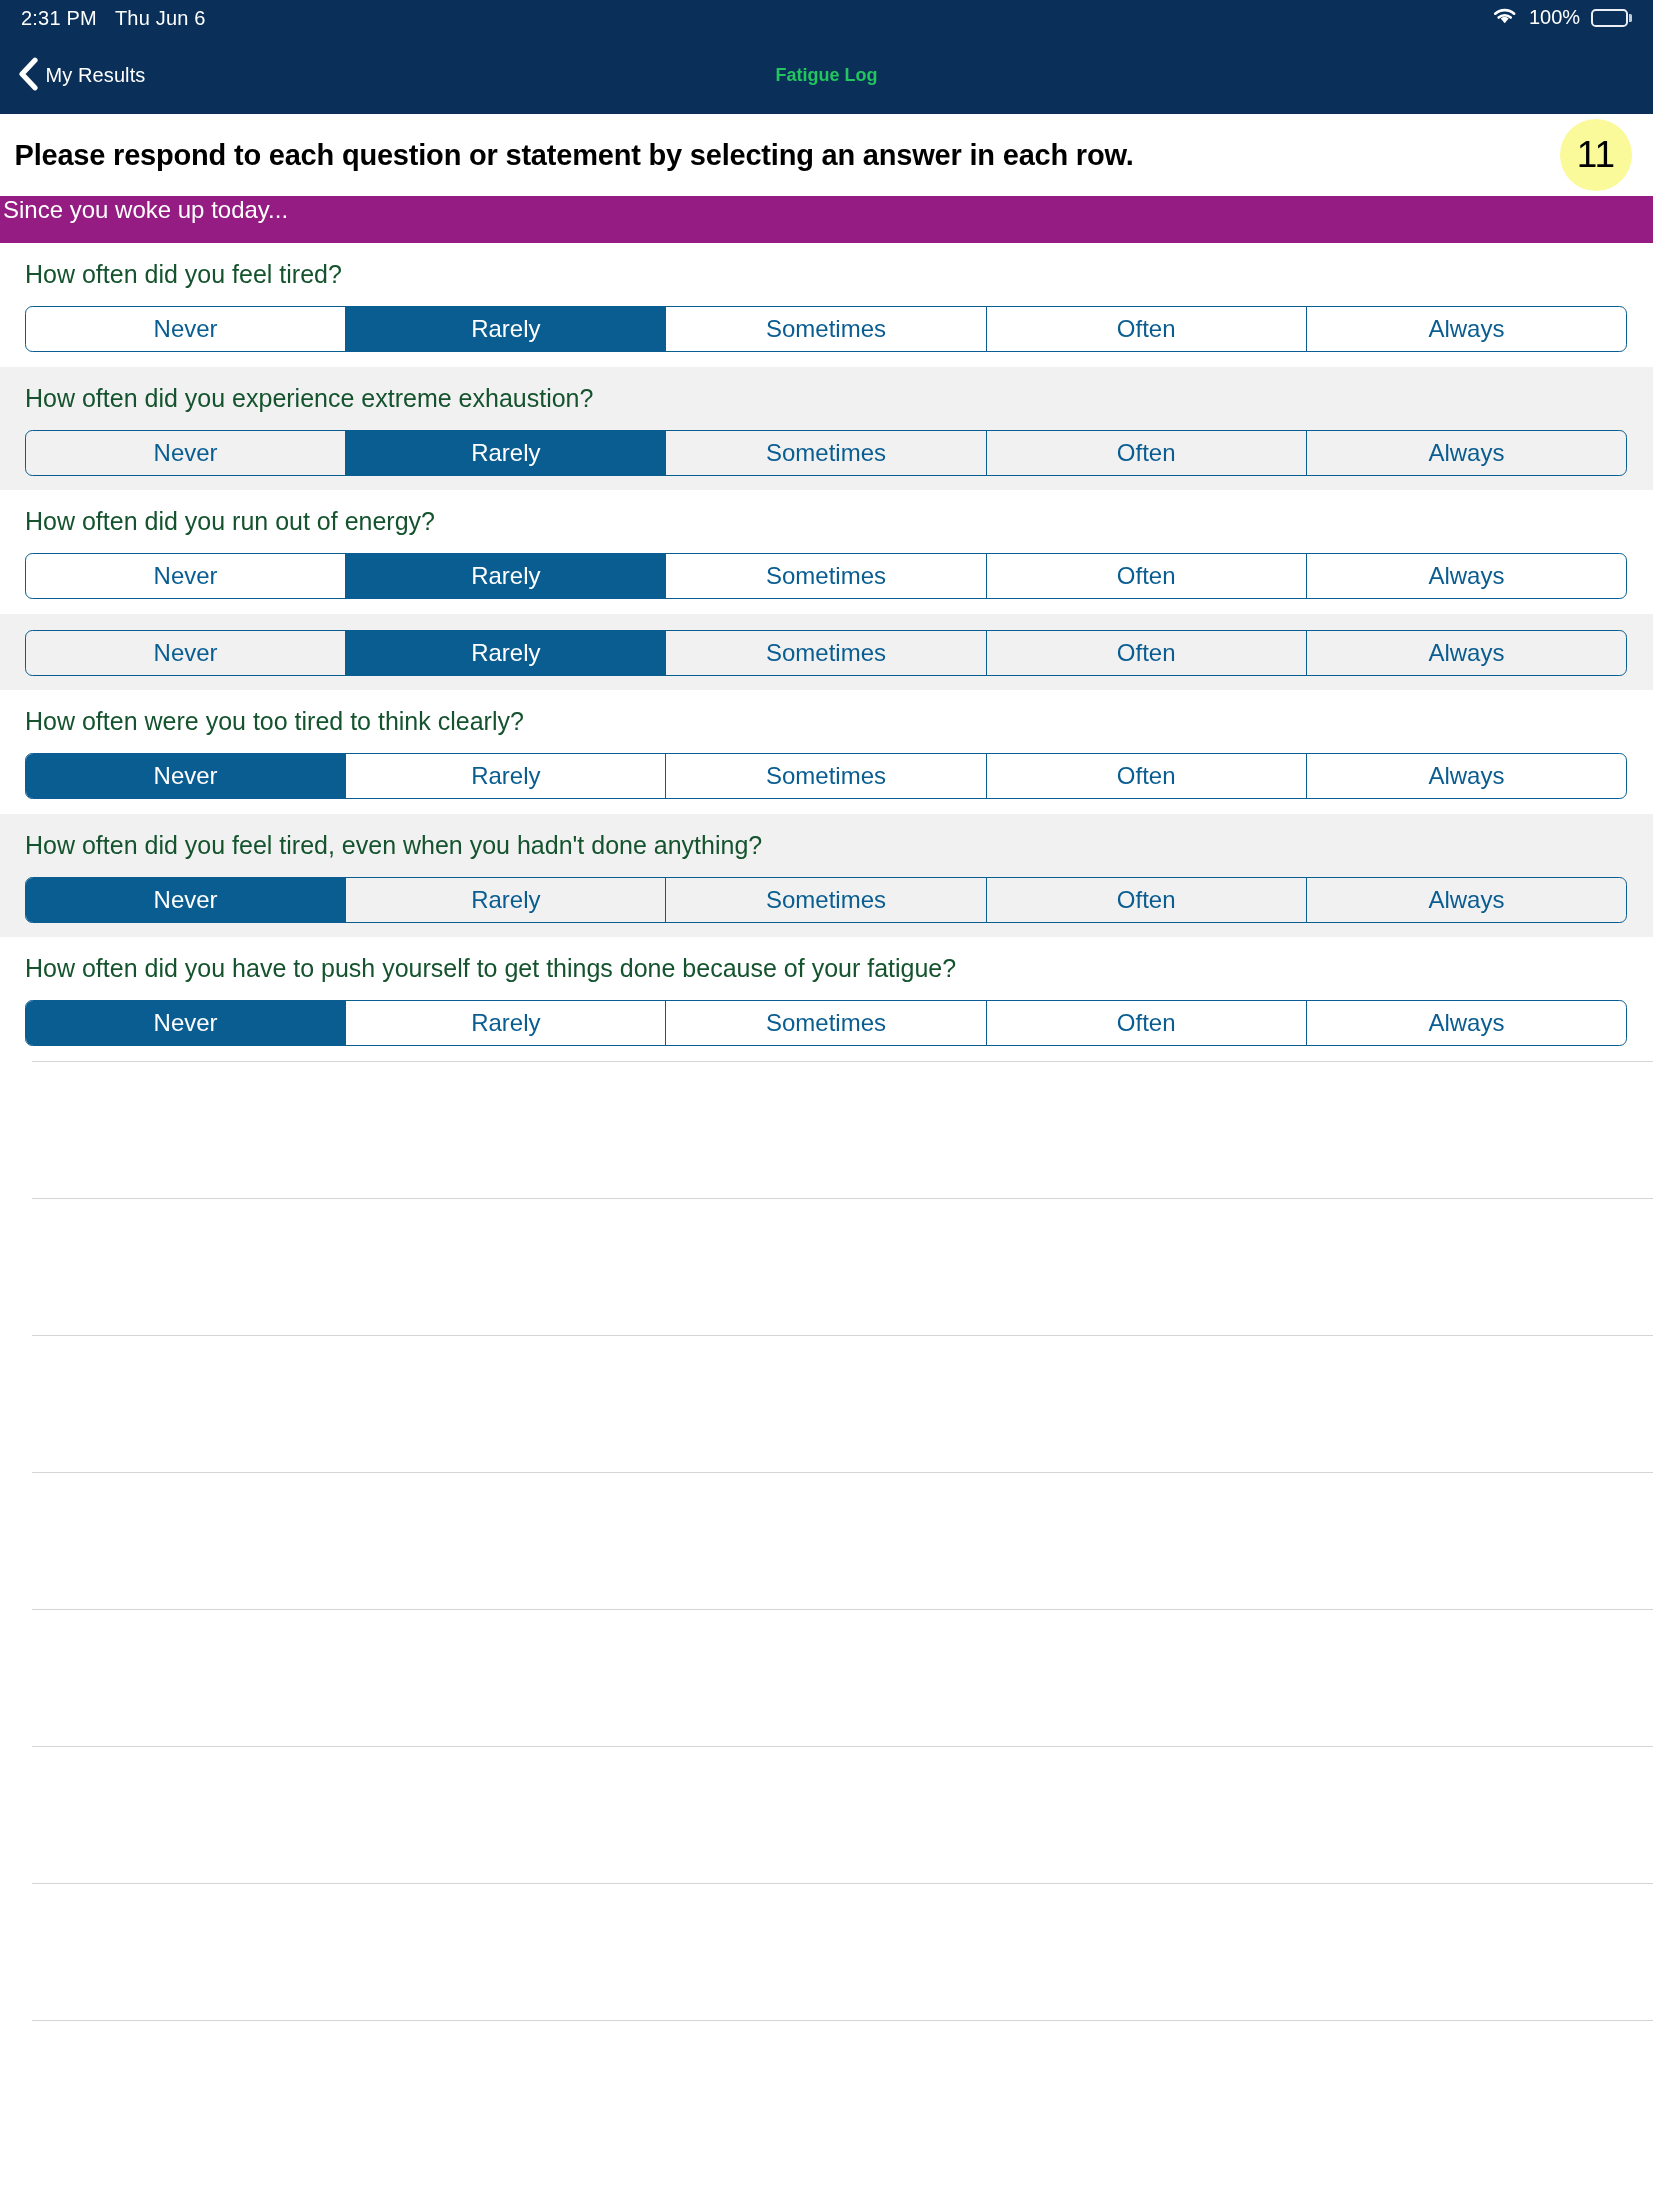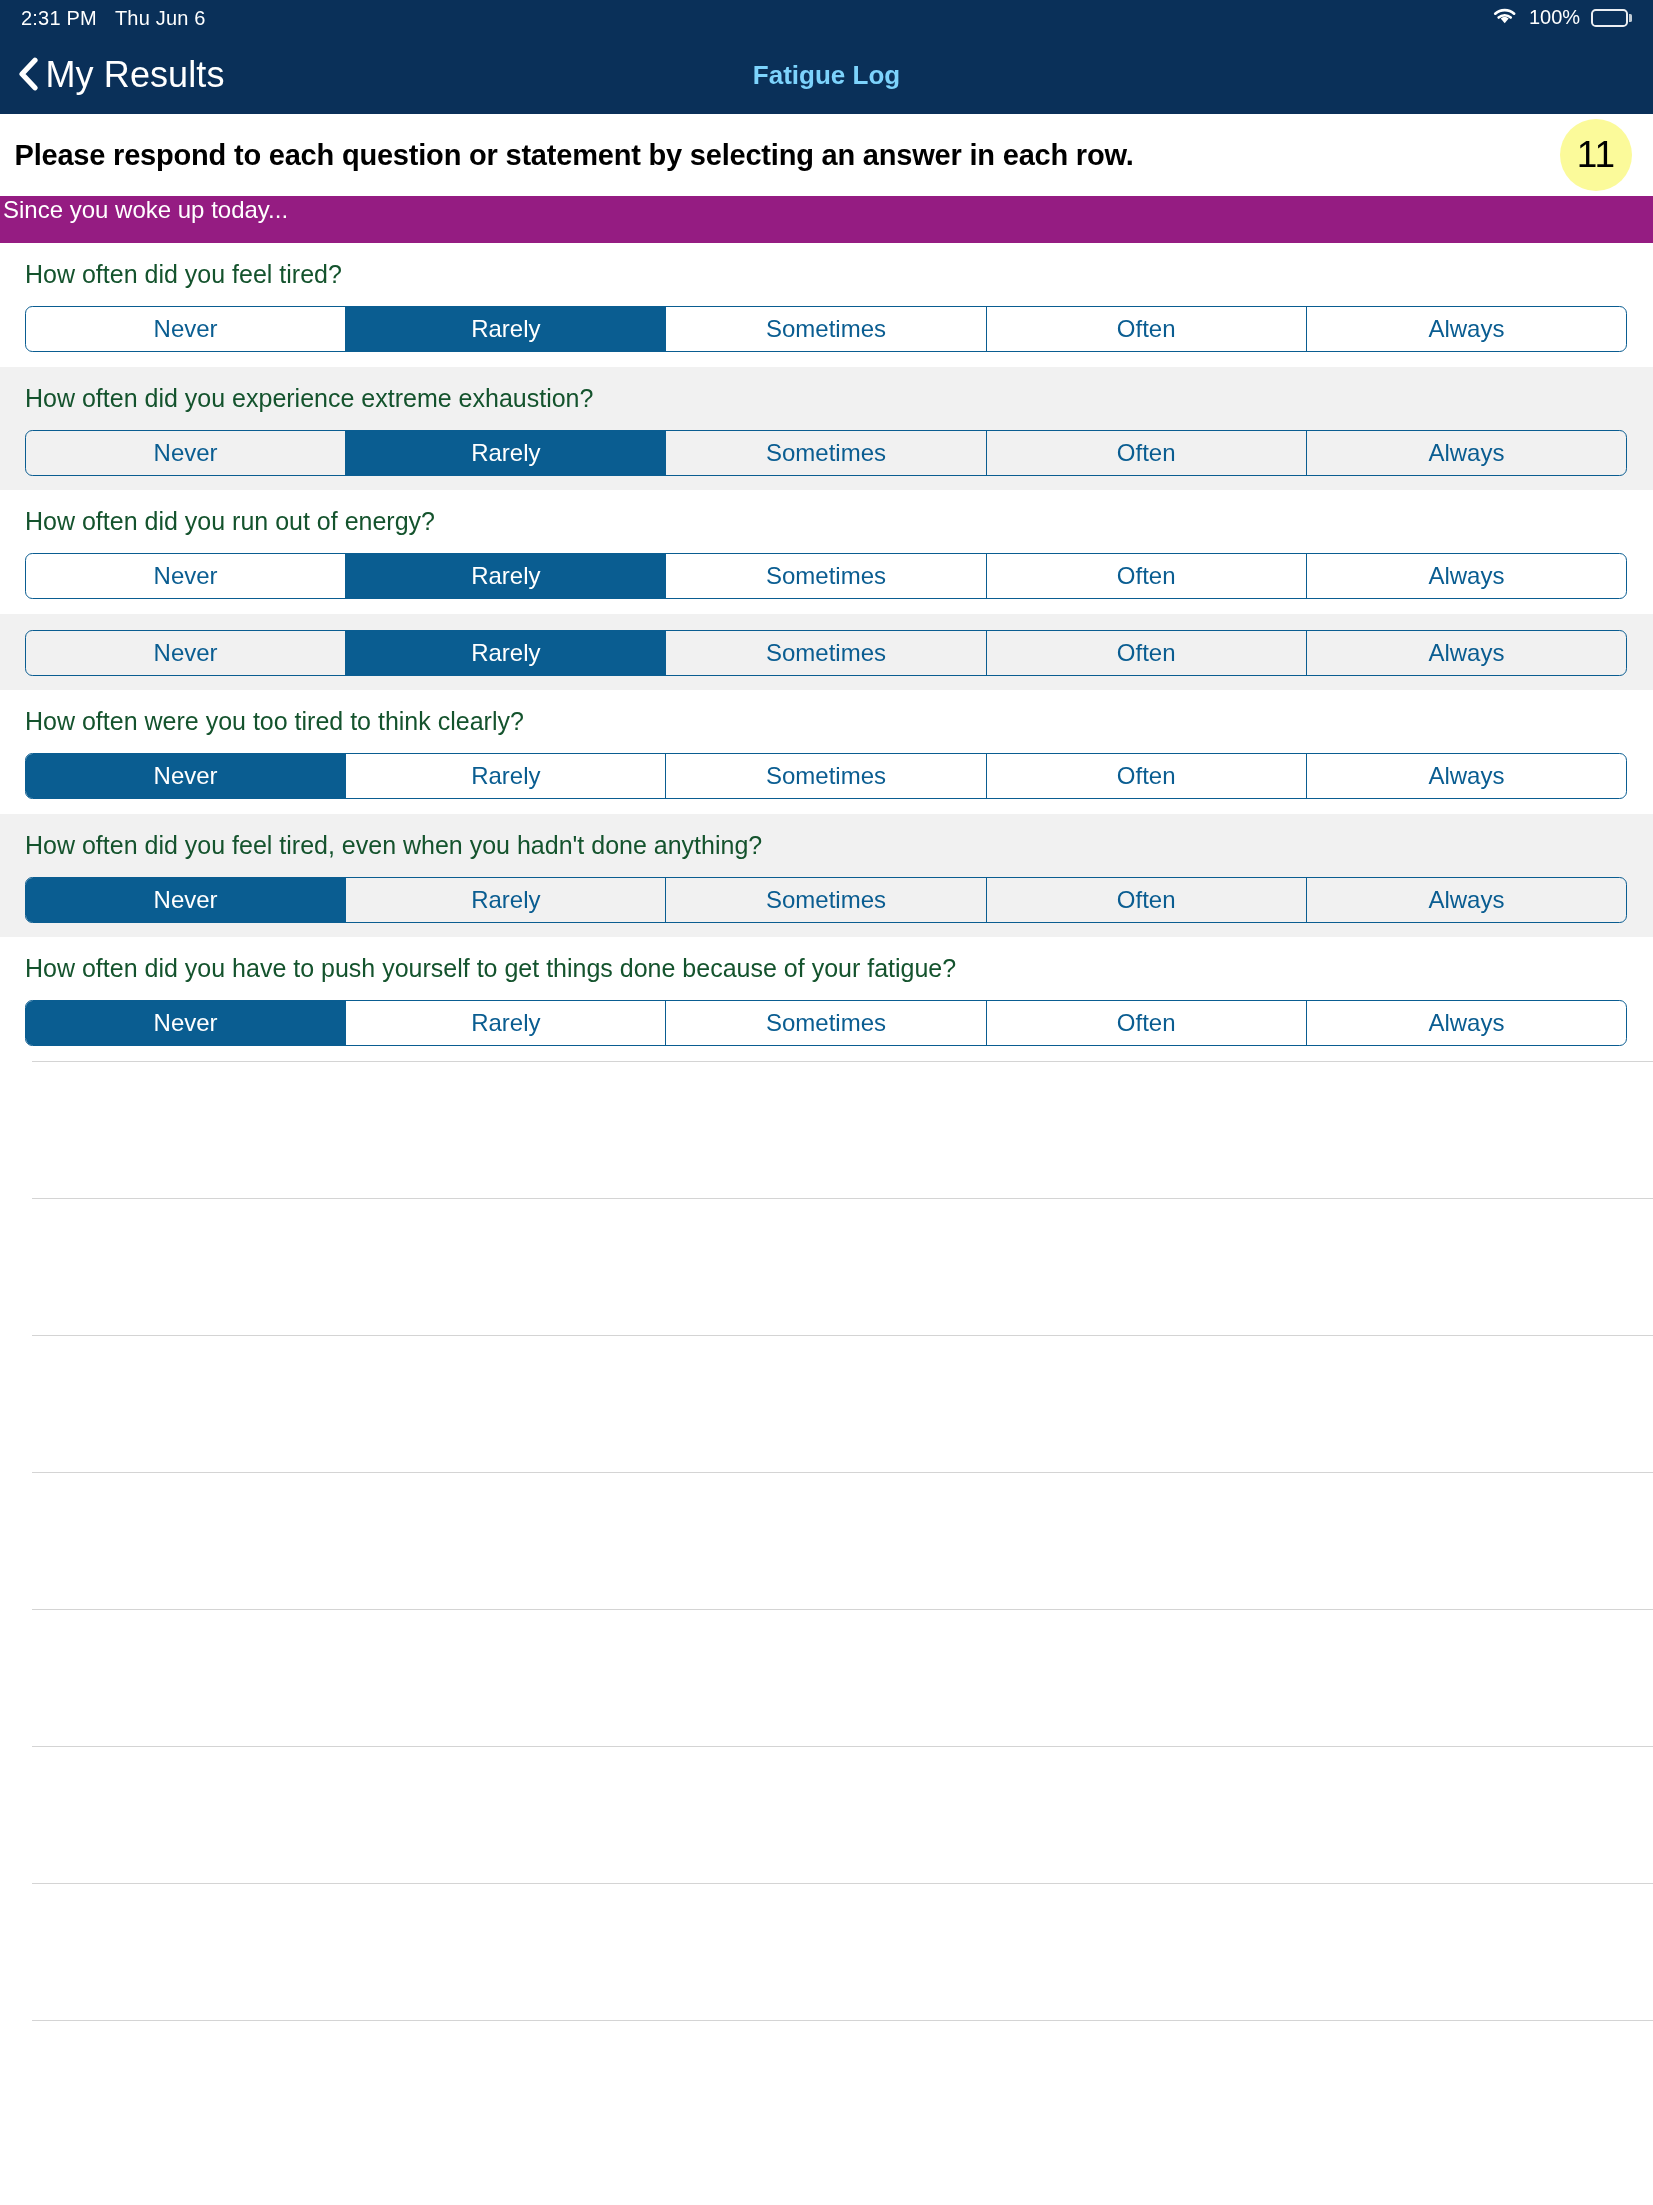--- a/index.html
+++ b/index.html
@@ -74,31 +74,31 @@
   }
   .back-button {
     display: flex;
     align-items: center;
     gap: 6.5px;
     color: #ffffff;
     cursor: pointer;
   }
   .back-chevron { display:block; }
   .back-label {
-    font-size: 36px;
+    font-size: 20px;
     color: #ffffff;
     letter-spacing: 0.1px;
   }
   .nav-title {
     position: absolute;
     left: 0; right: 0;
     text-align: center;
-    font-size: 26px;
+    font-size: 18px;
     font-weight: bold;
-    color: #7dd3fc;
+    color: #22c55e;
     pointer-events: none;
   }
 
   
   .instruction-bar {
     height: 82px;
     background: #ffffff;
     display: flex;
     align-items: center;
     padding: 0 18px 0 14.5px;

